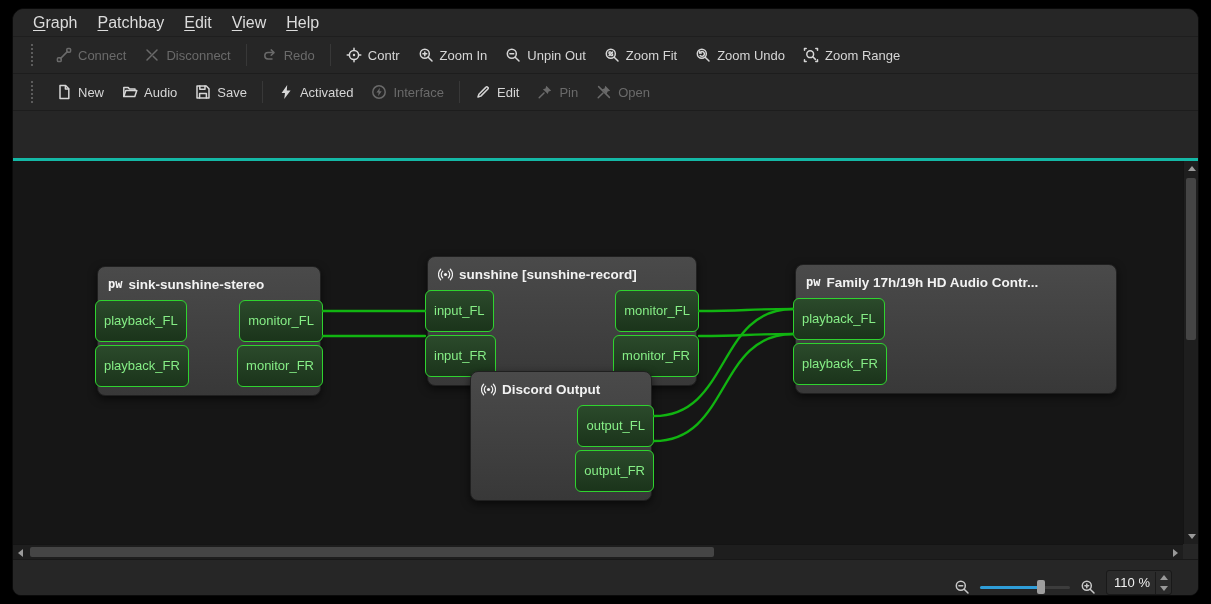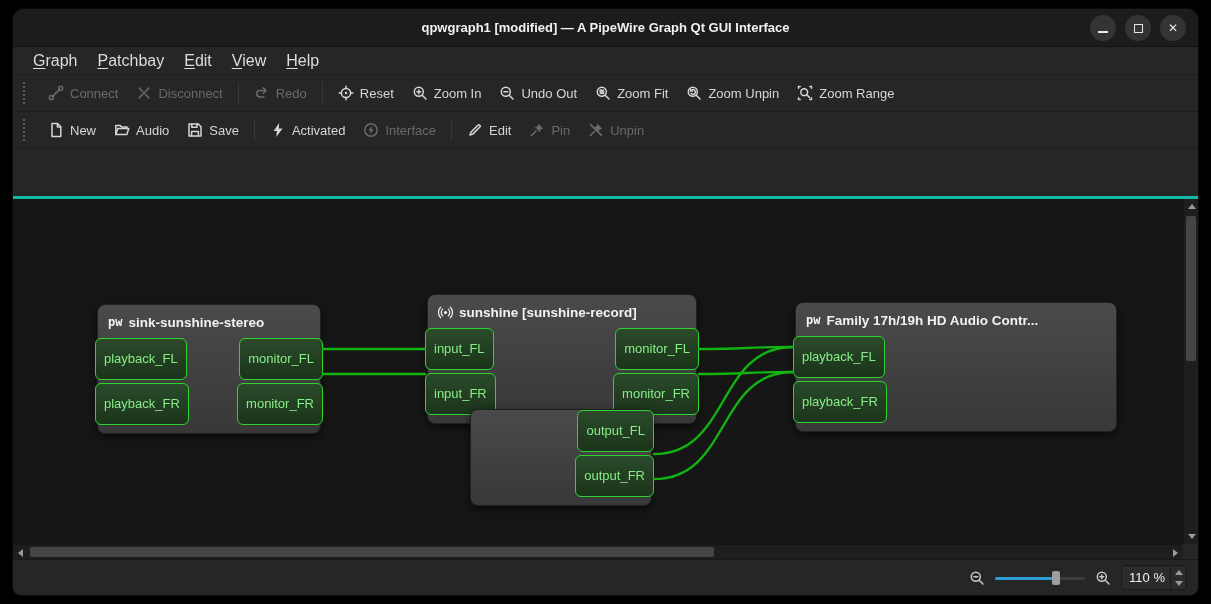--- a/index.html
+++ b/index.html
@@ -23,21 +23,21 @@
   .wg-close { color:#e8e8e8; font-size:12px; line-height:1; }
 
   
   .menubar { height:28px; flex:0 0 28px; background:#262626; border-bottom:1px solid #1e1e1e;
     display:flex; align-items:center; padding-left:10px; }
   .menu-item { padding:4px 10px; color:#dcdcdc; font-size:16px; }
   .menu-item u { text-underline-offset:2px; }
 
   
   .toolbar { height:37px; flex:0 0 37px; background:#262626; border-bottom:1px solid #1d1d1d;
-    display:flex; align-items:center; padding:0 4px; }
+    display:flex; align-items:center; padding:0 12px; }
   .tb-handle { width:8px; height:22px; border-left:2px dotted #5c5c5c; margin:0 8px 0 6px; }
   .tb-btn { display:flex; align-items:center; gap:6px; padding:5px 9px; color:#d6d6d6; font-size:13px; white-space:nowrap; }
   .tb-btn.disabled { color:#6a6a6a; }
   .tb-ico { display:flex; align-items:center; }
   .tb-ico svg { display:block; }
   .tb-sep { width:1px; height:22px; background:#383838; margin:0 6px; }
   .tb-combo { display:flex; align-items:center; gap:6px; background:#2d2d2d; border:1px solid #191919;
     border-radius:3px; padding:2px 6px; height:25px; margin:0 6px; color:#e2e2e2; font-size:13px; }
   .tb-combo .tb-ico { color:#a9c4de; }
   .combo-arrow { color:#b9b9b9; font-size:10px; border-left:1px solid #444; padding-left:6px; margin-left:2px; }
@@ -71,51 +71,37 @@
   .vs-handle { position:absolute; left:2px; right:2px; top:2px; height:46%; background:#454545; border-radius:2px; }
   .hs-handle { position:absolute; top:2px; bottom:2px; left:2px; width:60%; background:#454545; border-radius:2px; }
   .corner { background:#262626; }
   .tri-up    { width:0; height:0; border-left:4px solid transparent; border-right:4px solid transparent; border-bottom:5px solid #9a9a9a; }
   .tri-down  { width:0; height:0; border-left:4px solid transparent; border-right:4px solid transparent; border-top:5px solid #9a9a9a; }
   .tri-left  { width:0; height:0; border-top:4px solid transparent; border-bottom:4px solid transparent; border-right:5px solid #9a9a9a; }
   .tri-right { width:0; height:0; border-top:4px solid transparent; border-bottom:4px solid transparent; border-left:5px solid #9a9a9a; }
 
   
   .statusbar { height:36px; flex:0 0 36px; background:#262626; border-top:1px solid #181818;
-    display:flex; align-items:center; justify-content:flex-end; gap:10px; padding-right:11px; }
+    display:flex; align-items:flex-end; justify-content:flex-end; gap:10px; padding-right:26px; }
   .status-ico { color:#c8c8c8; display:flex; align-items:center; }
   .zoom-slider { position:relative; width:90px; height:16px; }
   .zs-track { position:absolute; left:0; right:0; top:7px; height:3px; background:#3c3c3c; border-radius:2px; }
   .zs-fill { position:absolute; left:0; top:7px; height:3px; background:var(--slider-fill,#2f9dd8); border-radius:2px; }
   .zs-handle { position:absolute; top:1px; width:8px; height:14px; background:#9e9e9e; border-radius:2px; }
   .spinbox { display:flex; align-items:center; background:#2b2b2b; border:1px solid #191919; border-radius:3px;
     height:25px; width:66px; }
   .spin-value { flex:1; text-align:right; color:#f0f0f0; font-size:13px; padding-right:5px; }
   .spin-arrows { display:flex; flex-direction:column; border-left:1px solid #1a1a1a; }
   .spin-up, .spin-down { height:11px; width:15px; display:flex; align-items:center; justify-content:center; }
 </style>
 </head>
 <body>
 
 <div class="window">
 
-  <div class="titlebar">
-    <div class="title-text">qpwgraph1 [modified] — A PipeWire Graph Qt GUI Interface</div>
-    <div class="win-controls">
-        <div class="winbtn">
-          <span class="wg wg-minimize"></span>
-        </div>
-        <div class="winbtn">
-          <span class="wg wg-maximize"></span>
-        </div>
-        <div class="winbtn">
-          <span class="wg wg-close">✕</span>
-        </div>
-      </div>
-  </div>
 
   <div class="menubar">
       <div class="menu-item"><u>G</u>raph</div>
       <div class="menu-item"><u>P</u>atchbay</div>
       <div class="menu-item"><u>E</u>dit</div>
       <div class="menu-item"><u>V</u>iew</div>
       <div class="menu-item"><u>H</u>elp</div>
     </div>
 
   <div class="toolbar">
@@ -150,62 +136,62 @@
       </div>
       <div class="tb-sep"></div>
       <div class="tb-btn">
         <span class="tb-ico">
           <svg viewBox="0 0 16 16" width="16" height="16" fill="none" stroke="currentColor" stroke-width="1.5" stroke-linecap="round" stroke-linejoin="round">
             <circle cx="8" cy="8" r="4.6"></circle>
             <circle cx="8" cy="8" r="1.2" fill="currentColor" stroke="none"></circle>
             <path d="M8 1.2 V3 M8 13 V14.8 M1.2 8 H3 M13 8 H14.8"></path>
           </svg>
         </span>
-        <span class="tb-label">Reset</span>
+        <span class="tb-label">Contr</span>
       </div>
       <div class="tb-btn">
         <span class="tb-ico">
           <svg viewBox="0 0 16 16" width="16" height="16" fill="none" stroke="currentColor" stroke-width="1.5" stroke-linecap="round" stroke-linejoin="round">
             <circle cx="6.8" cy="6.8" r="4.5"></circle>
             <path d="M10.2 10.2 L14 14"></path>
             <path d="M4.9 6.8 H8.7 M6.8 4.9 V8.7"></path>
           </svg>
         </span>
         <span class="tb-label">Zoom In</span>
       </div>
       <div class="tb-btn">
         <span class="tb-ico">
           <svg viewBox="0 0 16 16" width="16" height="16" fill="none" stroke="currentColor" stroke-width="1.5" stroke-linecap="round" stroke-linejoin="round">
             <circle cx="6.8" cy="6.8" r="4.5"></circle>
             <path d="M10.2 10.2 L14 14"></path>
             <path d="M4.9 6.8 H8.7"></path>
           </svg>
         </span>
-        <span class="tb-label">Undo Out</span>
+        <span class="tb-label">Unpin Out</span>
       </div>
       <div class="tb-btn">
         <span class="tb-ico">
           <svg viewBox="0 0 16 16" width="16" height="16" fill="none" stroke="currentColor" stroke-width="1.5" stroke-linecap="round" stroke-linejoin="round">
             <circle cx="6.8" cy="6.8" r="4.5"></circle>
             <path d="M10.2 10.2 L14 14"></path>
             <path d="M5.1 8.5 L8.5 5.1 M5.1 6.6 V5.1 H6.6 M8.5 6.9 V8.5 H6.9"></path>
           </svg>
         </span>
         <span class="tb-label">Zoom Fit</span>
       </div>
       <div class="tb-btn">
         <span class="tb-ico">
           <svg viewBox="0 0 16 16" width="16" height="16" fill="none" stroke="currentColor" stroke-width="1.5" stroke-linecap="round" stroke-linejoin="round">
             <circle cx="6.8" cy="6.8" r="4.5"></circle>
             <path d="M10.2 10.2 L14 14"></path>
             <path d="M4.8 5.9 a2.4 2.4 0 1 1 .4 2.6"></path>
             <path d="M4.6 4.3 v1.8 h1.8"></path>
           </svg>
         </span>
-        <span class="tb-label">Zoom Unpin</span>
+        <span class="tb-label">Zoom Undo</span>
       </div>
       <div class="tb-btn">
         <span class="tb-ico">
           <svg viewBox="0 0 16 16" width="16" height="16" fill="none" stroke="currentColor" stroke-width="1.5" stroke-linecap="round" stroke-linejoin="round">
             <circle cx="7.2" cy="7.2" r="3.4"></circle>
             <path d="M9.8 9.8 L12.4 12.4"></path>
             <path d="M1.5 3.2 V1.5 H3.2 M12.8 1.5 h1.7 v1.7 M14.5 12.8 v1.7 h-1.7 M3.2 14.5 H1.5 v-1.7"></path>
           </svg>
         </span>
         <span class="tb-label">Zoom Range</span>
@@ -279,21 +265,21 @@
         <span class="tb-label">Pin</span>
       </div>
       <div class="tb-btn disabled">
         <span class="tb-ico">
           <svg viewBox="0 0 16 16" width="16" height="16" fill="none" stroke="currentColor" stroke-width="1.5" stroke-linecap="round" stroke-linejoin="round">
             <path d="M9.3 1.8 L14.2 6.7 L11.6 7.5 L10.8 10.1 L5.9 5.2 L8.5 4.4 Z" fill="currentColor" stroke="none"></path>
             <path d="M7 9 L2.2 13.8"></path>
             <path d="M2.6 2.6 L13.4 13.4"></path>
           </svg>
         </span>
-        <span class="tb-label">Unpin</span>
+        <span class="tb-label">Open</span>
       </div>
     </div>
 
   <div class="canvas-area">
     <div class="viewport">
       <div class="node-layer">
           <div class="node" style="left: 84px; top: 105px; width: 224px;">
             <div class="node-header">
               <span class="node-ico">
                 <span class="pw-glyph">pw</span>
@@ -342,20 +328,30 @@
             </div>
             <div class="node-body">
               <div class="ports ports-left">
                 <div class="port">playback_FL</div>
                 <div class="port">playback_FR</div>
               </div>
               <div class="ports ports-right"></div>
             </div>
           </div>
           <div class="node" style="left: 457px; top: 210px; width: 182px;">
+            <div class="node-header">
+              <span class="node-ico">
+                <svg viewBox="0 0 16 16" width="15" height="15" fill="none" stroke="currentColor" stroke-width="1.3" stroke-linecap="round">
+                  <circle cx="8" cy="8" r="1.7" fill="currentColor" stroke="none"></circle>
+                  <path d="M5 4.4 a5 5 0 0 0 0 7.2 M11 4.4 a5 5 0 0 1 0 7.2"></path>
+                  <path d="M2.8 2.4 a8 8 0 0 0 0 11.2 M13.2 2.4 a8 8 0 0 1 0 11.2"></path>
+                </svg>
+              </span>
+              <span class="node-title">Discord Output</span>
+            </div>
             <div class="node-body">
               <div class="ports ports-left"></div>
               <div class="ports ports-right">
                 <div class="port">output_FL</div>
                 <div class="port">output_FR</div>
               </div>
             </div>
           </div>
         </div>
       <svg class="wires" width="1170" height="394">

